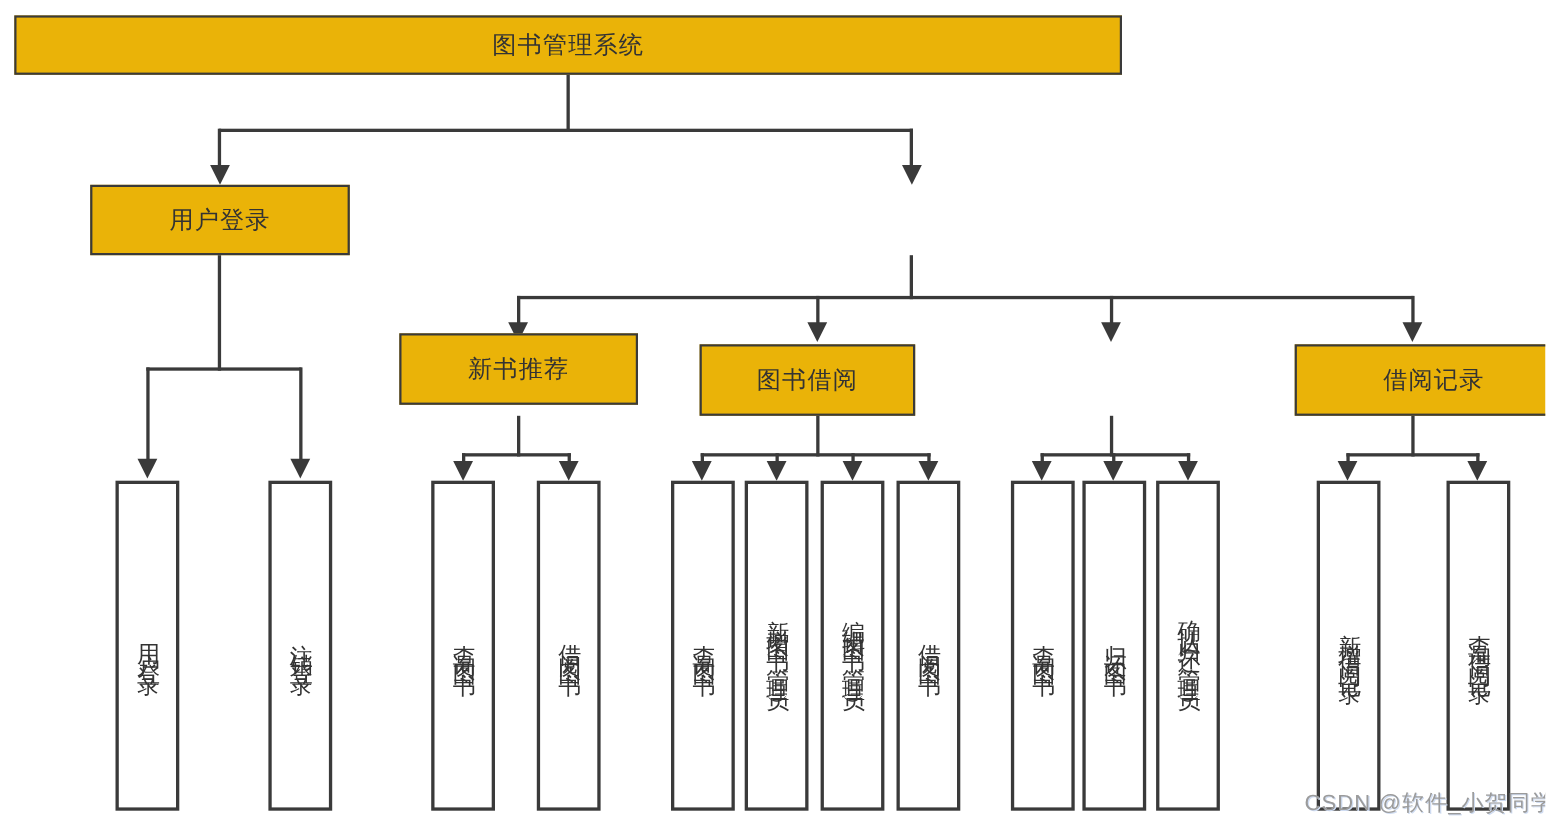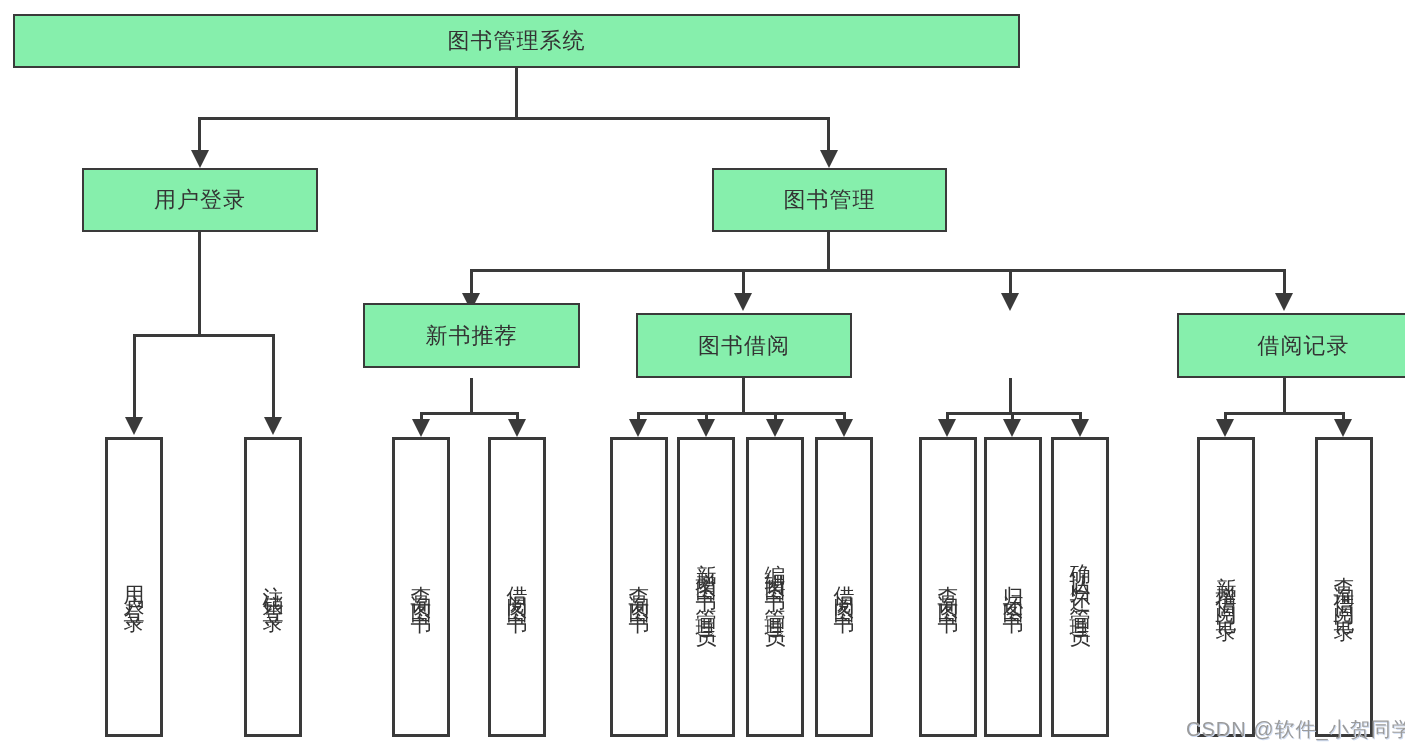--- a/index.html
+++ b/index.html
@@ -13,21 +13,21 @@
   #stage{
     position:relative;
     width:1405px;height:747px;
     background:var(--bg);
     overflow:hidden;
   }
   
   .box{
     position:absolute;
     box-sizing:border-box;
-    background:#86efac;
+    background:#eab308;
     border:2px solid var(--line);
     color:var(--text);
     display:flex;align-items:center;justify-content:center;
     font-size:22px;
     letter-spacing:1px;
     white-space:nowrap;
   }
   .leaf{
     position:absolute;
     box-sizing:border-box;
@@ -70,42 +70,41 @@
   <div class="box" style="left:13px;top:14px;width:1007px;height:54px">图书管理系统</div>
 
   <div class="vl" style="left:515px;top:68px;height:52px"></div>
   <div class="hl" style="left:199px;top:117px;width:631px"></div>
   <div class="vl" style="left:198px;top:117px;height:36px"></div>
   <div class="arr" style="left:191px;top:150px"></div>
   <div class="vl" style="left:827px;top:117px;height:36px"></div>
   <div class="arr" style="left:820px;top:150px"></div>
 
   <div class="box" style="left:82px;top:168px;width:236px;height:64px">用户登录</div>
-  <div class="box" style="left:712px;top:168px;width:235px;height:64px">图书管理</div>
 
   <div class="vl" style="left:198px;top:232px;height:105px"></div>
   <div class="hl" style="left:133px;top:334px;width:141px"></div>
   <div class="vl" style="left:133px;top:334px;height:84px"></div>
   <div class="arr" style="left:125px;top:417px"></div>
   <div class="vl" style="left:272px;top:334px;height:84px"></div>
   <div class="arr" style="left:264px;top:417px"></div>
 
   <div class="vl" style="left:827px;top:232px;height:40px"></div>
   <div class="hl" style="left:470px;top:269px;width:815px"></div>
   <div class="vl" style="left:470px;top:269px;height:26px"></div>
   <div class="arr" style="left:462px;top:293px"></div>
   <div class="vl" style="left:742px;top:269px;height:26px"></div>
   <div class="arr" style="left:734px;top:293px"></div>
   <div class="vl" style="left:1009px;top:269px;height:26px"></div>
   <div class="arr" style="left:1001px;top:293px"></div>
   <div class="vl" style="left:1283px;top:269px;height:26px"></div>
   <div class="arr" style="left:1275px;top:293px"></div>
 
   <div class="box" style="left:363px;top:303px;width:217px;height:65px">新书推荐</div>
-  <div class="box" style="left:636px;top:313px;width:216px;height:65px">图书借阅</div>
+  <div class="box" style="left:636px;top:313px;width:196px;height:65px">图书借阅</div>
   <div class="box" style="left:1177px;top:313px;width:253px;height:65px">借阅记录</div>
 
   <div class="vl" style="left:470px;top:378px;height:37px"></div>
   <div class="hl" style="left:420px;top:412px;width:99px"></div>
   <div class="vl" style="left:420px;top:412px;height:8px"></div>
   <div class="arr" style="left:412px;top:419px"></div>
   <div class="vl" style="left:516px;top:412px;height:8px"></div>
   <div class="arr" style="left:508px;top:419px"></div>
 
   <div class="vl" style="left:742px;top:378px;height:37px"></div>

